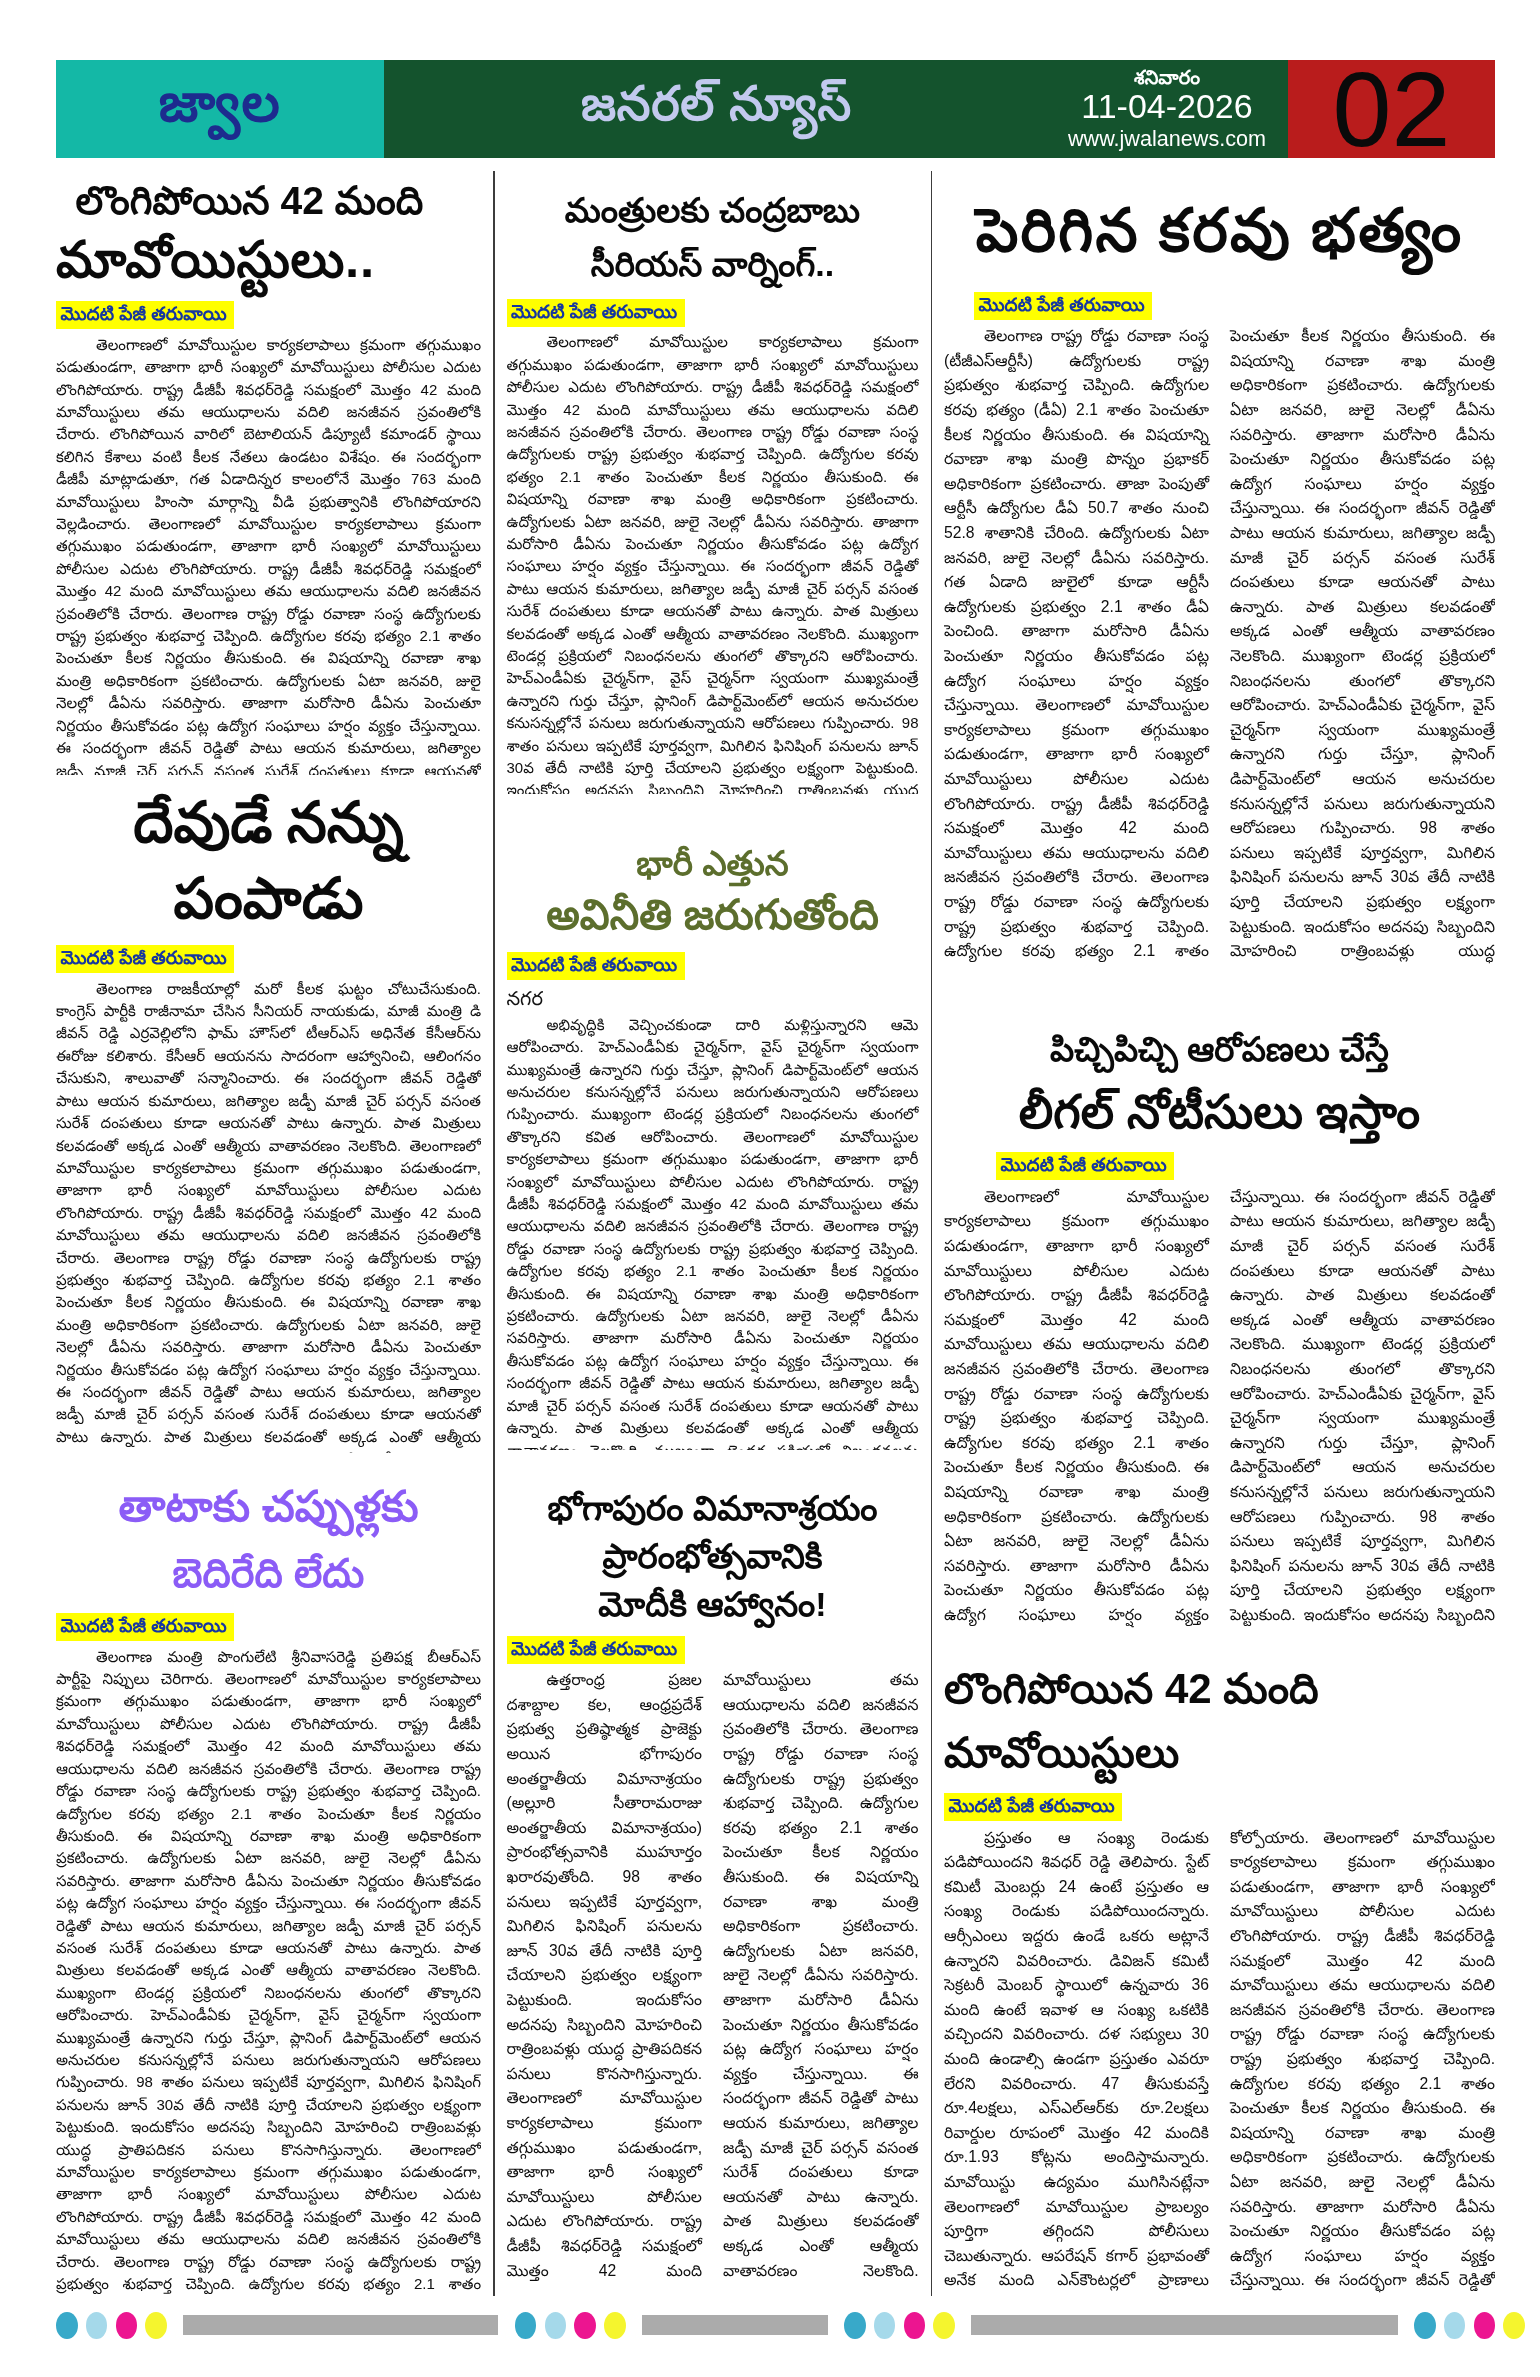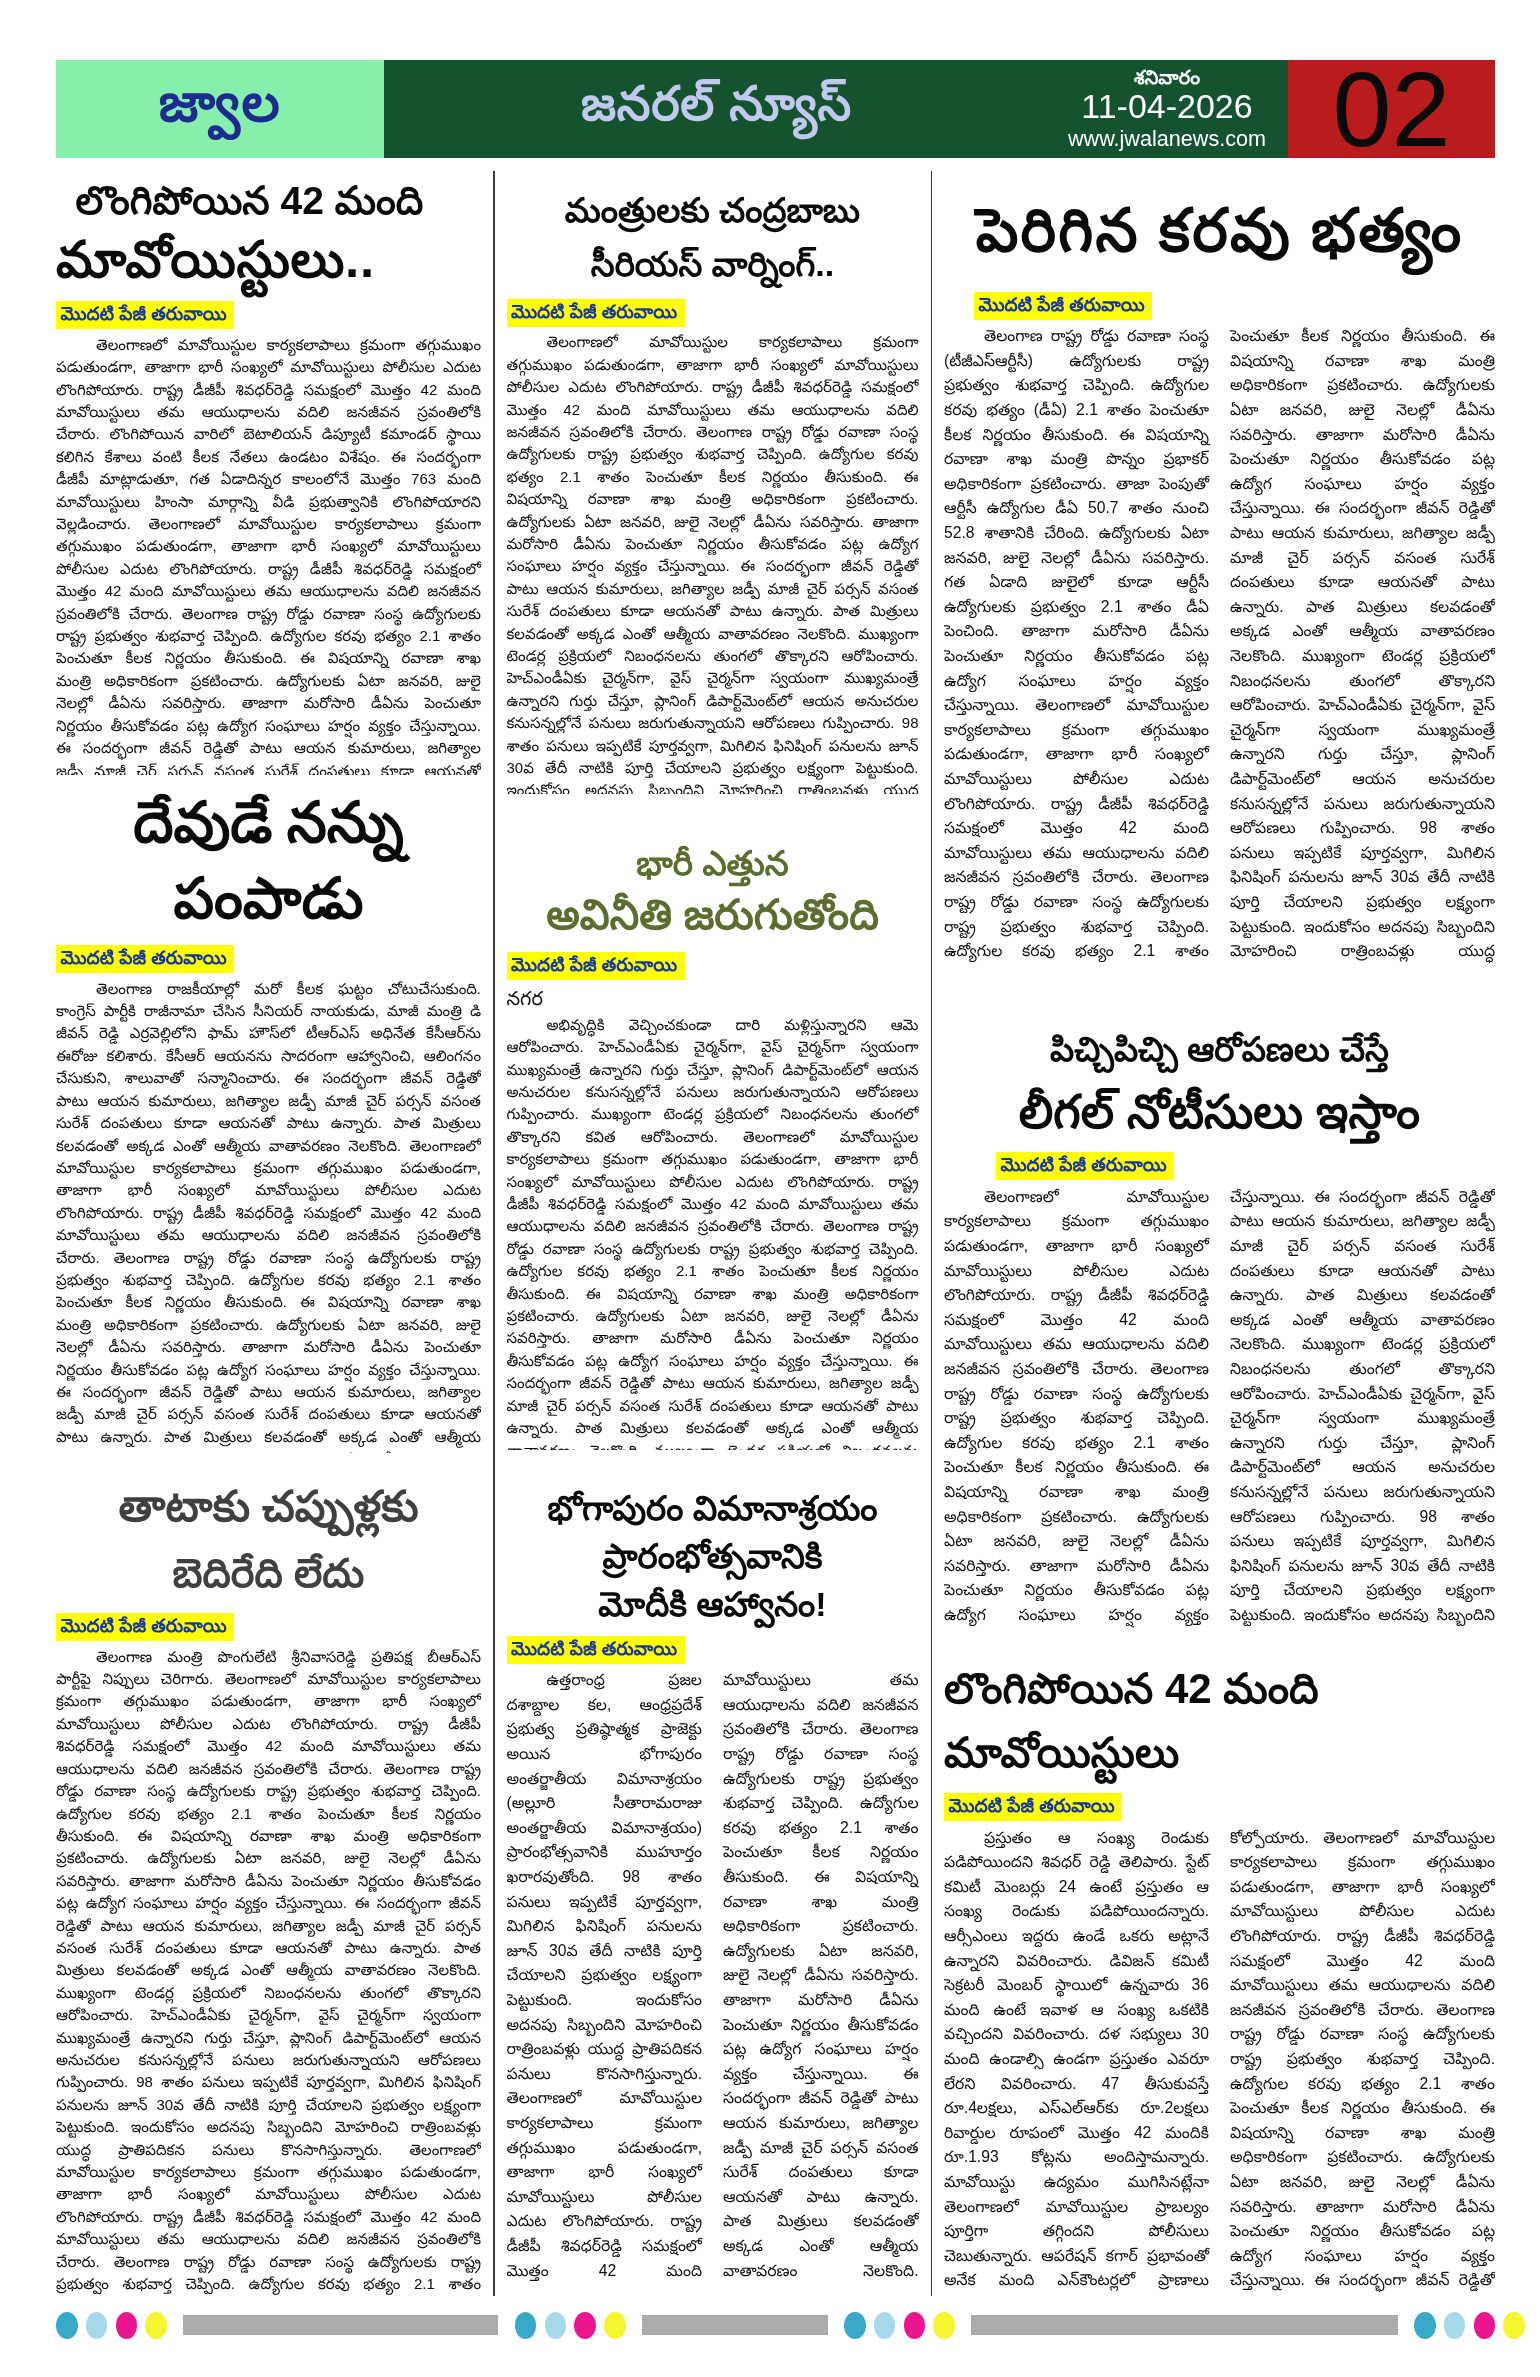--- a/index.html
+++ b/index.html
@@ -1,21 +1,21 @@
 <!DOCTYPE html>
 <html style="font-size:12px"><head>
 <meta charset="utf-8">
 <style>
   html,body{margin:0;padding:0;background:#ffffff;}
   .page{position:relative;width:1541px;height:2377px;background:#ffffff;overflow:hidden;
         font-family:"Liberation Sans",sans-serif;color:#111;}
 
   
   .masthead{position:absolute;top:60px;left:56px;width:1439px;height:98px;display:flex;}
-  .logo-box{width:328px;height:98px;background:#86efac;display:flex;align-items:center;justify-content:center;}
+  .logo-box{width:328px;height:98px;background:#14b8a6;display:flex;align-items:center;justify-content:center;}
   .logo-box span{font-size:54px;font-weight:bold;color:#1d2b8e;letter-spacing:1.5px;}
   .banner{flex:1;background:#14532d;position:relative;height:98px;}
   .section-title{position:absolute;left:0;right:239px;top:0;bottom:0;display:flex;align-items:center;justify-content:center;
                  font-size:48px;font-weight:bold;color:#c2c9ee;letter-spacing:0.7px;}
   .date-block{position:absolute;right:9px;top:6px;width:224px;text-align:center;color:#ffffff;}
   .date-block .weekday{font-size:19.4px;font-weight:bold;line-height:22.4px;text-align:center;}
   .date-block .date{font-size:34px;line-height:37px;}
   .date-block .website{font-size:21.6px;line-height:28px;}
   .page-num{width:207px;height:98px;background:#b91c1c;display:flex;align-items:center;justify-content:center;
             font-size:106px;line-height:98px;color:#0a0a0a;}
@@ -41,21 +41,21 @@
   .head-a .l2{font-size:51px;line-height:69px;letter-spacing:0.7px;}
   
   .art-d{height:678px;padding-top:10.4px;box-sizing:border-box;}
   .head-d{margin:0;text-align:center;font-family:"Liberation Serif","DejaVu Serif",serif;}
   .head-d span{font-size:57px;line-height:76px;}
   
   .art-g{height:842px;padding-top:19.4px;box-sizing:border-box;}
   .head-g{margin:0;text-align:center;color:#700f18;}
   .head-g .l1{font-size:43px;line-height:69px;}
   .head-g .l2{font-size:40px;line-height:64px;}
-  .head-g{color:#404040;}
+  .head-g{color:#8b5cf6;}
   
   .art-b{height:623px;padding-top:12px;box-sizing:border-box;}
   .head-b{margin:0;text-align:center;}
   .head-b span{font-size:34px;line-height:54px;}
   
   .art-e{height:656px;padding-top:46px;box-sizing:border-box;}
   .head-e{margin:0;text-align:center;color:#5c6e2d;}
   .head-e .l1{font-size:34px;line-height:46px;}
   .head-e .l2{font-size:42px;line-height:58px;}
   

